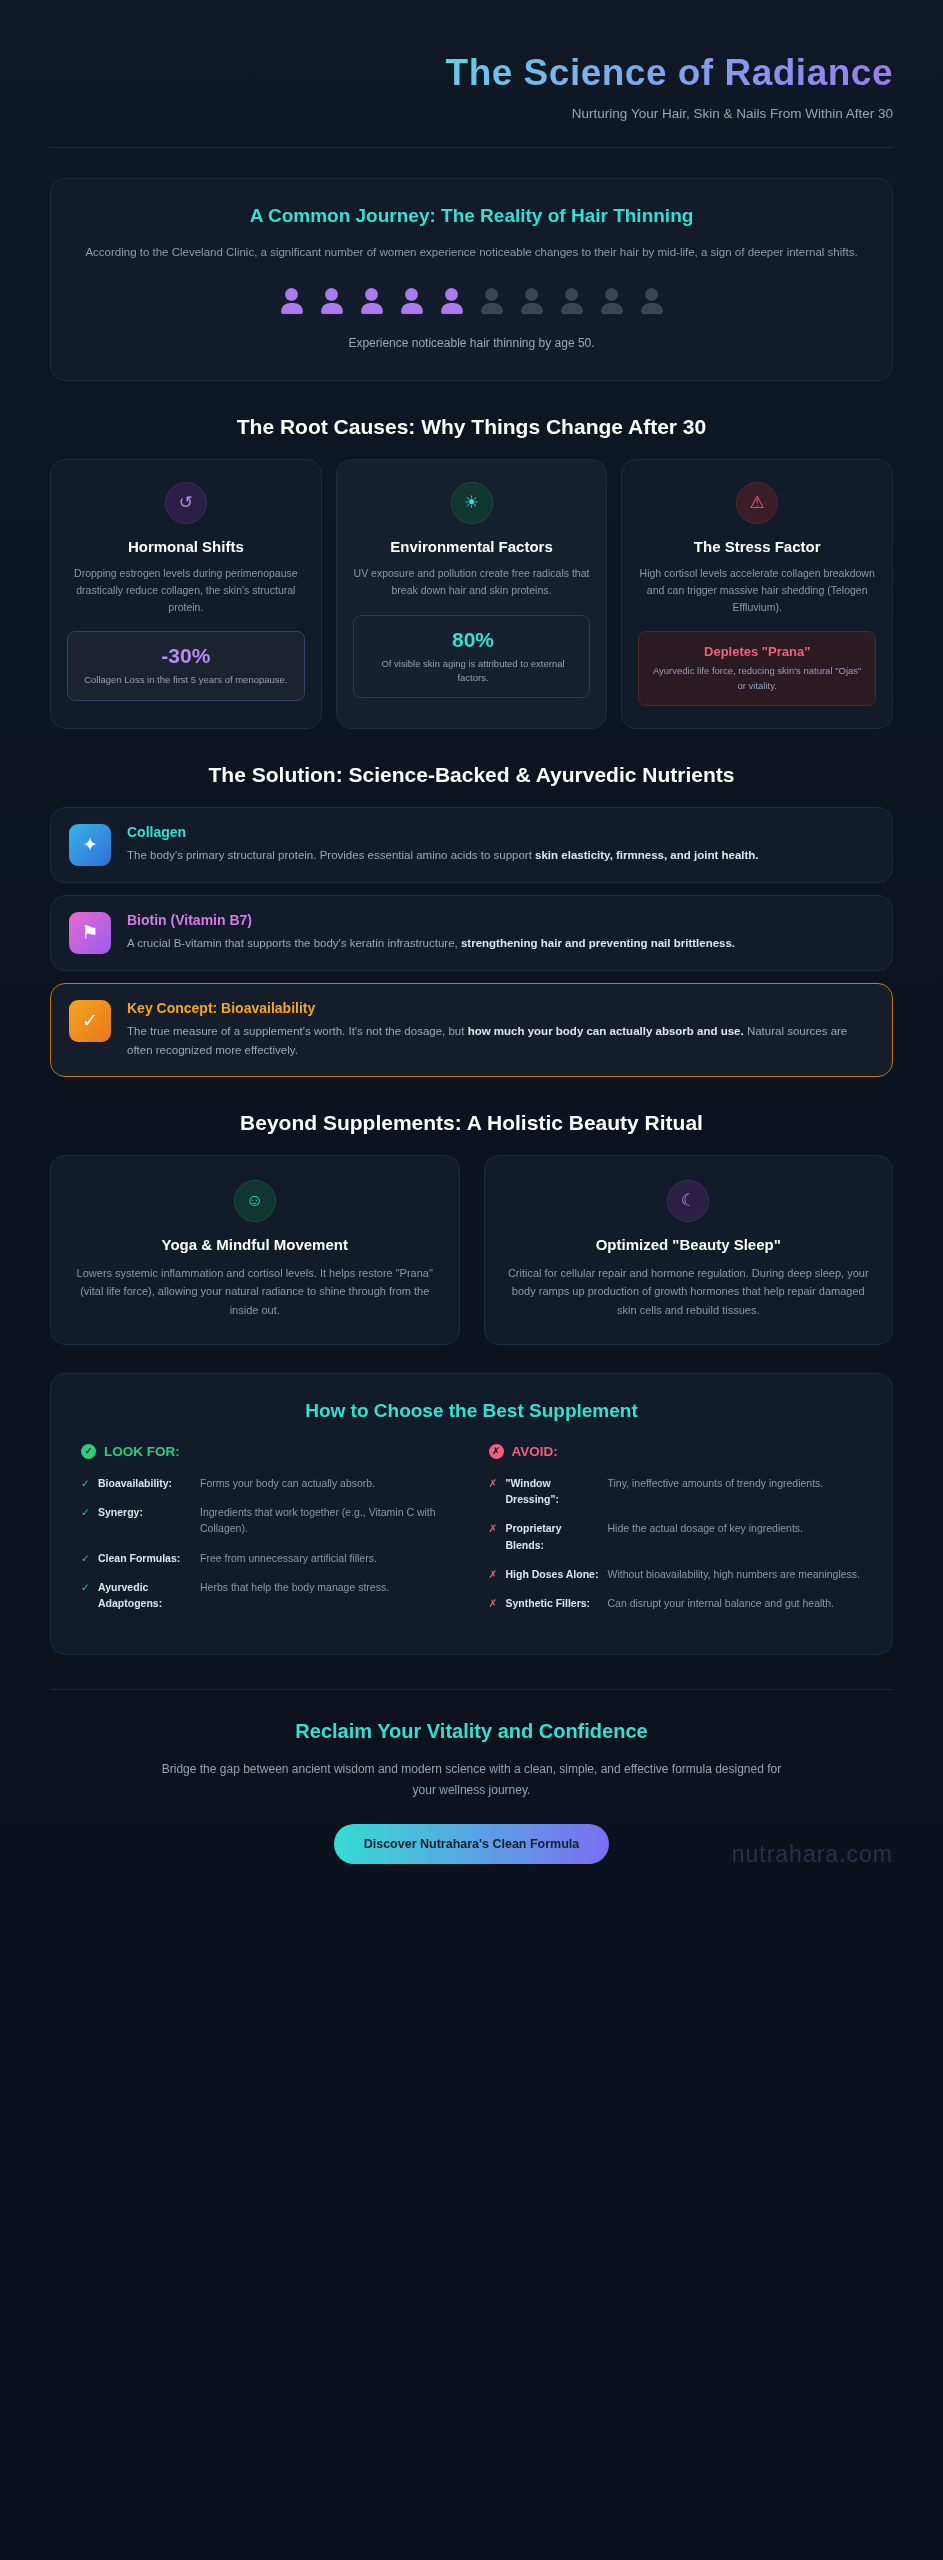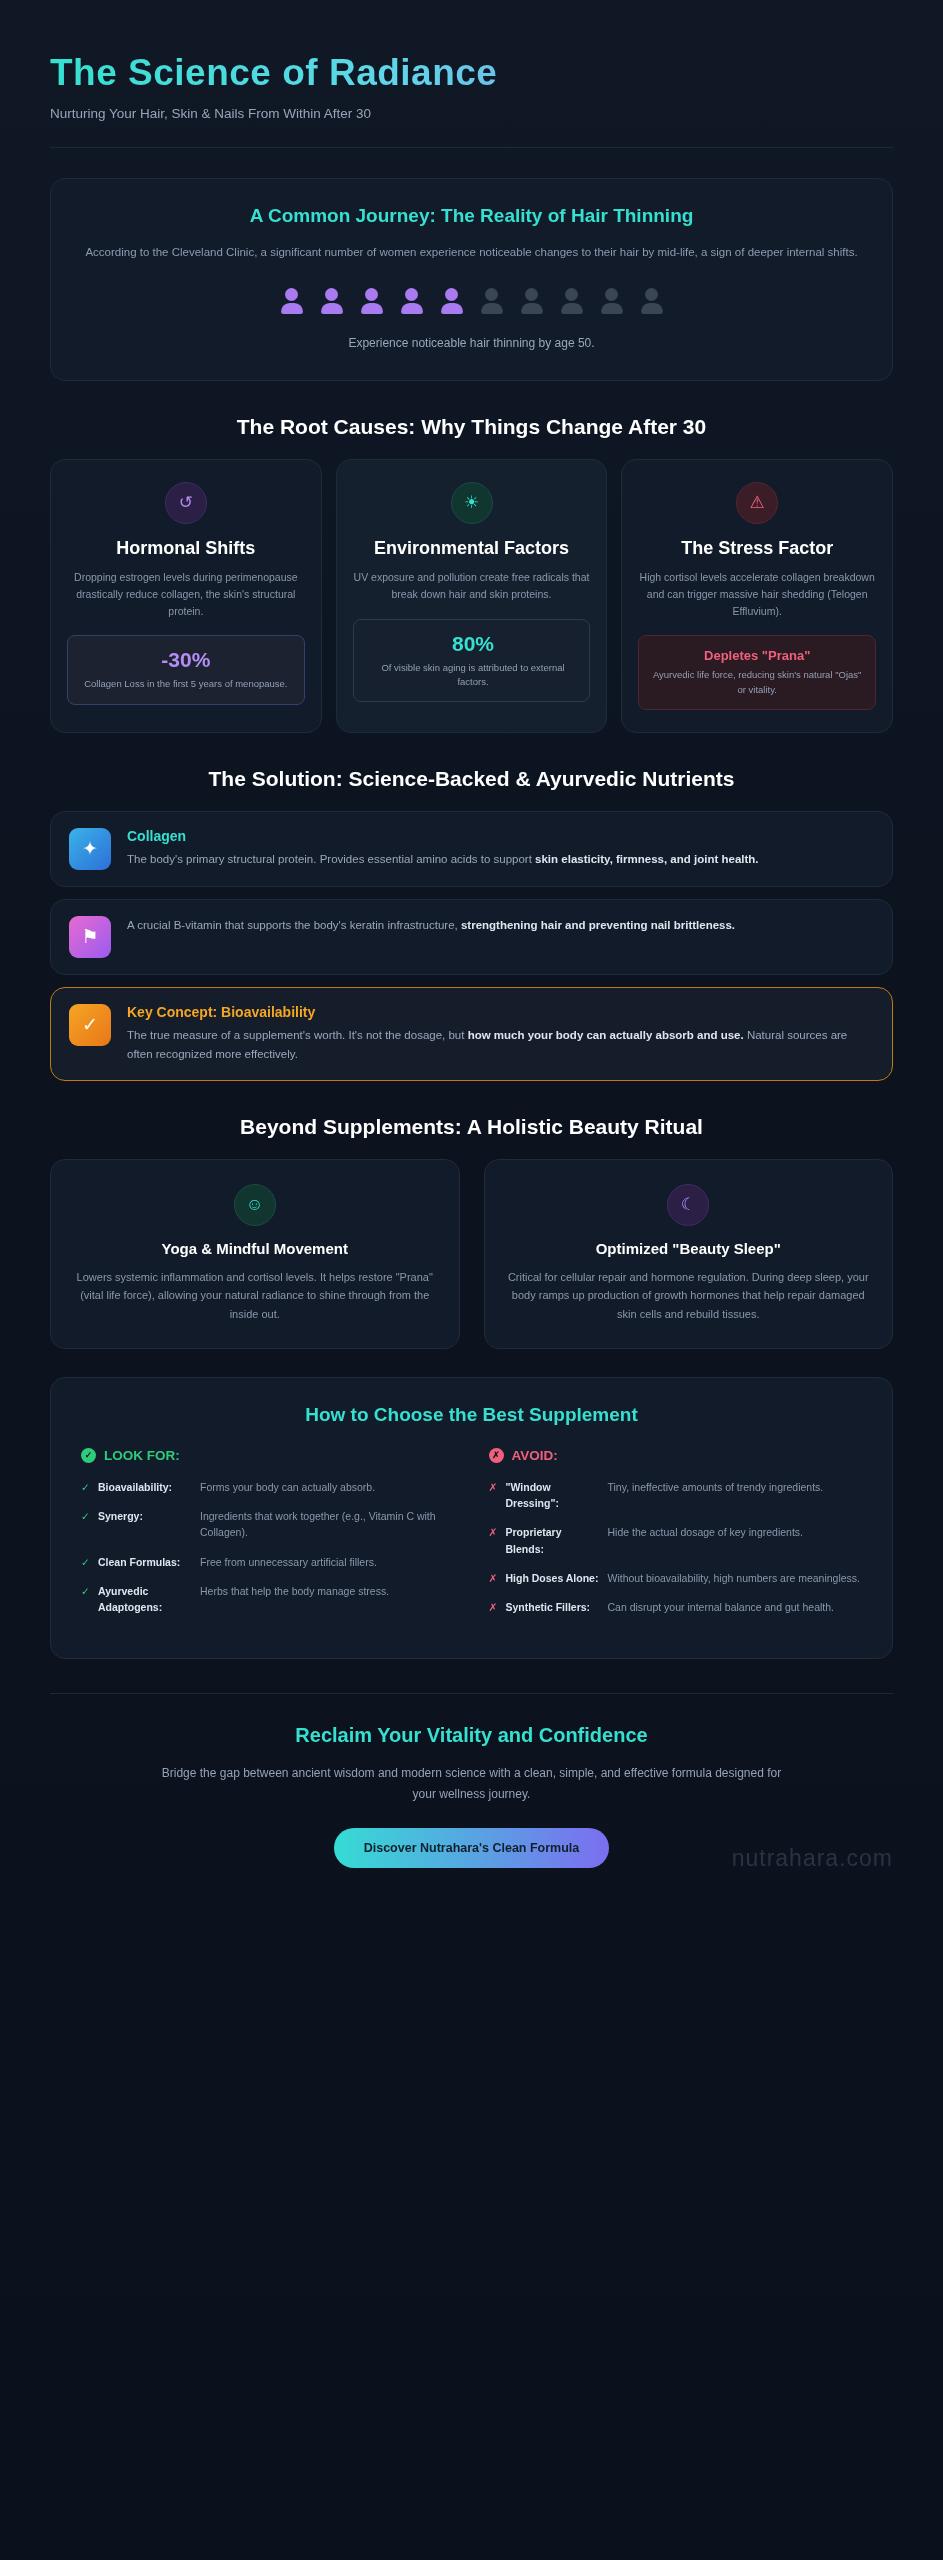--- a/index.html
+++ b/index.html
@@ -11,21 +11,21 @@
   }
   .page {
     width: 943px;
     min-height: 2560px;
     background: linear-gradient(180deg, #101826 0%, #0c131f 40%, #0b111c 100%);
     padding: 30px 50px 0 50px;
     position: relative;
   }
 
   
-  .header { text-align: left; padding: 22px 0 26px; border-bottom: 1px solid #1d2838; }
+  .header { text-align: right; padding: 22px 0 26px; border-bottom: 1px solid #1d2838; }
   .header h1 {
     font-size: 37px;
     font-weight: bold;
     letter-spacing: 0.5px;
     background: linear-gradient(90deg, #35e0d0 0%, #5fd7e8 40%, #9b7bf0 100%);
     -webkit-background-clip: text;
     background-clip: text;
     color: transparent;
     margin-bottom: 12px;
   }
@@ -59,21 +59,21 @@
   .causes { display: flex; gap: 14px; }
   .cause { flex: 1; padding: 22px 16px; text-align: center; }
   .cause.mid { background: #15202f; }
   .circ {
     width: 42px; height: 42px; border-radius: 50%; margin: 0 auto 14px;
     display: flex; align-items: center; justify-content: center; font-size: 17px;
   }
   .circ.purple { background: #2b1f45; color: #b48df5; border: 1px solid #3c2d5e; }
   .circ.teal { background: #11352f; color: #35e0d0; border: 1px solid #1b4b43; }
   .circ.red { background: #3a1d26; color: #f0607d; border: 1px solid #55262f; }
-  .cause h3 { font-size: 18px; margin-bottom: 10px; color: #fff; }
+  .cause h3 { font-size: 15px; margin-bottom: 10px; color: #fff; }
   .cause p { font-size: 10.5px; color: #8a97ac; line-height: 1.6; margin-bottom: 16px; }
   .stat-box { border-radius: 8px; padding: 12px 10px; }
   .stat-box.purple { background: #1c2230; border: 1px solid #35406b; }
   .stat-box.teal { background: #17202e; border: 1px solid #2b3a4d; padding-left: 13px; }
   .stat-box.red { background: #2a1a22; border: 1px solid #4d2730; }
   .stat-box .v { font-size: 21px; font-weight: bold; margin-bottom: 5px; }
   .stat-box.purple .v { color: #b48df5; }
   .stat-box.teal .v { color: #35e0d0; }
   .stat-box.red .v { font-size: 13px; color: #f0607d; }
   .stat-box .l { font-size: 9.5px; color: #93a0b4; line-height: 1.5; }
@@ -229,20 +229,21 @@
     <div class="card nutrient">
       <div class="nut-icon blue">✦</div>
       <div>
         <h4 class="teal">Collagen</h4>
         <p><span>The body's primary structural protein. Provides essential amino acids to support </span><b>skin elasticity, firmness, and joint health.</b><span></span></p>
       </div>
     </div>
     <div class="card nutrient">
       <div class="nut-icon pink">⚑</div>
       <div>
+        <h4 class="pink">Biotin (Vitamin B7)</h4>
         <p><span>A crucial B-vitamin that supports the body's keratin infrastructure, </span><b>strengthening hair and preventing nail brittleness.</b><span></span></p>
       </div>
     </div>
     <div class="card nutrient highlight">
       <div class="nut-icon orange">✓</div>
       <div>
         <h4 class="orange">Key Concept: Bioavailability</h4>
         <p><span>The true measure of a supplement's worth. It's not the dosage, but </span><b>how much your body can actually absorb and use.</b><span> Natural sources are often recognized more effectively.</span></p>
       </div>
     </div>

